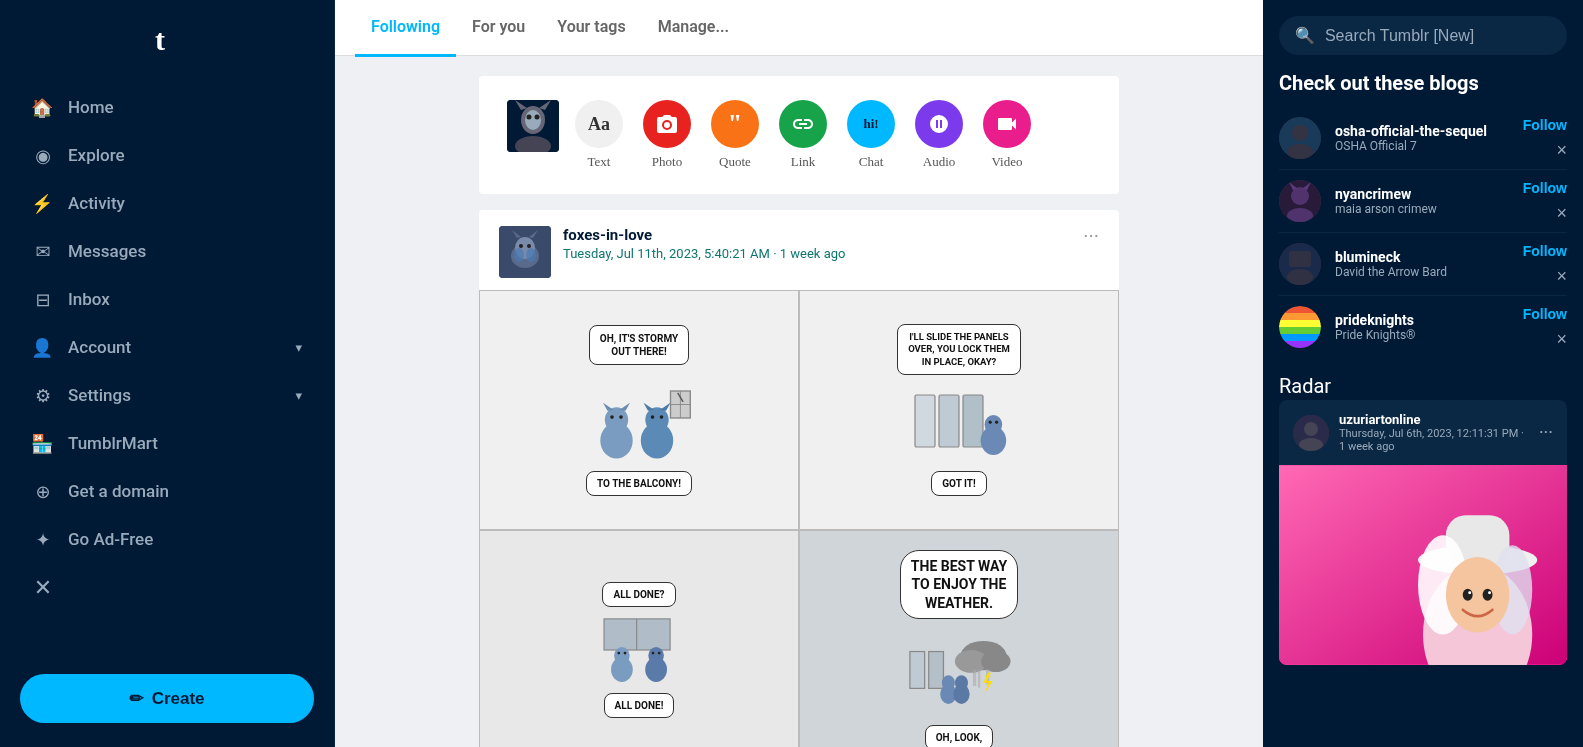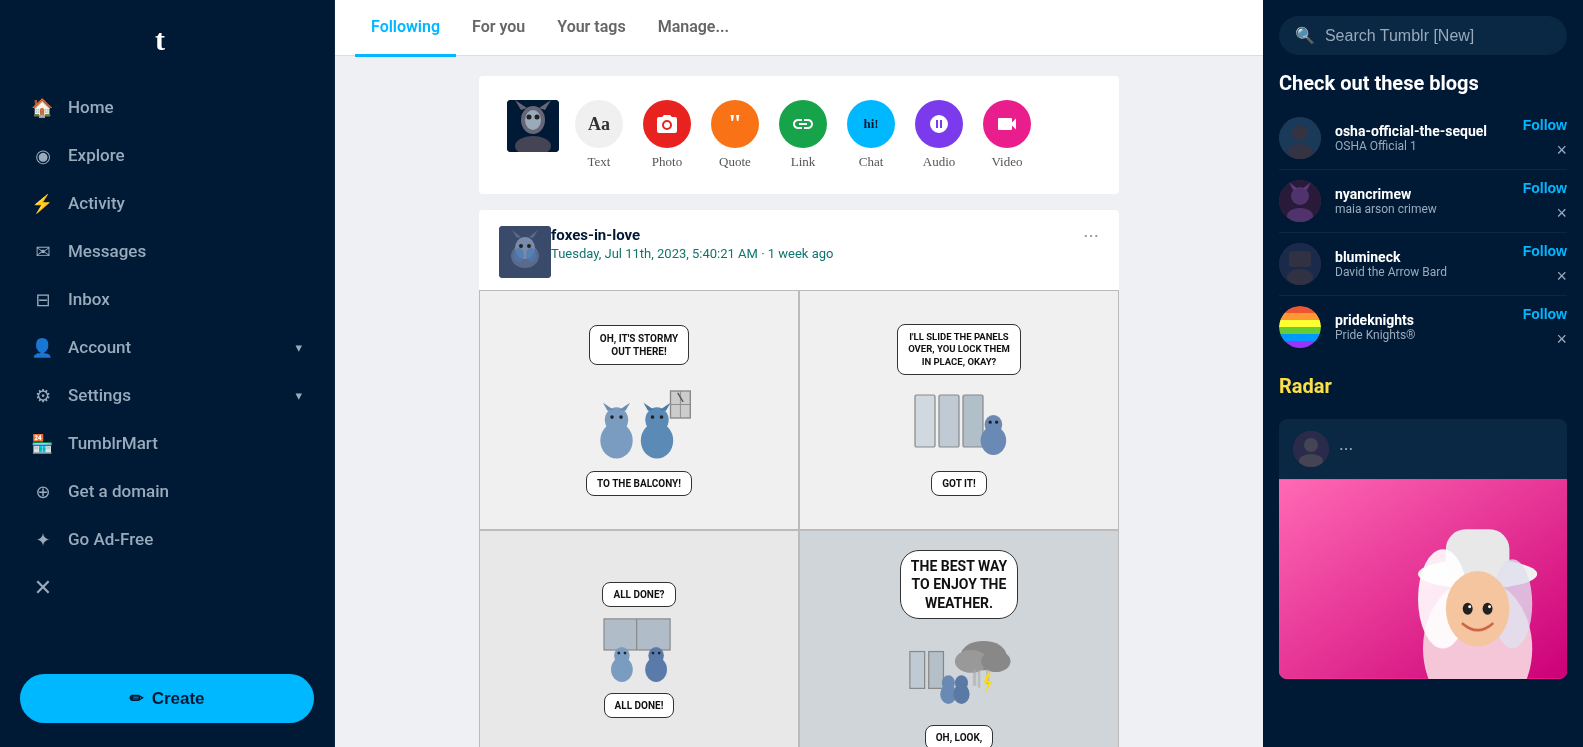--- a/index.html
+++ b/index.html
@@ -187,20 +187,21 @@
     
     .post-card {
       background: #fff;
       border-radius: 4px;
       width: 640px;
       overflow: hidden;
     }
     .post-header {
       display: flex;
       align-items: flex-start;
+      gap: 12px;
       padding: 16px 20px 12px 20px;
     }
     .post-avatar {
       width: 52px;
       height: 52px;
       border-radius: 4px;
       background: #334;
       flex-shrink: 0;
       overflow: hidden;
       display: flex;
@@ -355,23 +356,23 @@
       border: none;
       color: #99aabb;
       font-size: 18px;
       cursor: pointer;
       line-height: 1;
     }
 
     .radar-section {}
     .radar-title {
       font-size: 20px;
-      font-weight: 700;
-      color: #fde047;
-      margin-bottom: 21px;
+      font-weight: 400;
+      color: #ffffff;
+      margin-bottom: 2px;
     }
     .radar-card {
       background: #0a2744;
       border-radius: 8px;
       overflow: hidden;
     }
     .radar-header {
       display: flex;
       align-items: center;
       gap: 10px;
@@ -682,21 +683,21 @@
     <div class="blog-suggestion">
       <div class="blog-avatar">
         <svg viewBox="0 0 42 42" width="42" height="42" xmlns="http://www.w3.org/2000/svg">
           <circle cx="21" cy="21" r="21" fill="#1a3a5a"></circle>
           <circle cx="21" cy="16" r="8" fill="#334"></circle>
           <ellipse cx="21" cy="35" rx="13" ry="8" fill="#334"></ellipse>
         </svg>
       </div>
       <div class="blog-info">
         <div class="blog-name">osha-official-the-sequel</div>
-        <div class="blog-subtitle">OSHA Official 1</div>
+        <div class="blog-subtitle">OSHA Official 7</div>
       </div>
       <div class="blog-actions">
         <button class="follow-btn">Follow</button>
         <button class="dismiss-btn">×</button>
       </div>
     </div>
 
     <div class="blog-suggestion">
       <div class="blog-avatar">
         <svg viewBox="0 0 42 42" width="42" height="42" xmlns="http://www.w3.org/2000/svg">
@@ -766,20 +767,28 @@
     <div class="radar-title">Radar</div>
     <div class="radar-card">
       <div class="radar-header">
         <div class="radar-avatar">
           <svg viewBox="0 0 36 36" width="36" height="36" xmlns="http://www.w3.org/2000/svg">
             <circle cx="18" cy="18" r="18" fill="#2a2a4a"></circle>
             <circle cx="18" cy="14" r="7" fill="#445"></circle>
             <ellipse cx="18" cy="30" rx="12" ry="7" fill="#445"></ellipse>
           </svg>
         </div>
+        <div class="radar-meta">
+          <div class="radar-username">uzuriartonline</div>
+          <div class="radar-time">
+            <span>Thursday, Jul 6th, 2023, 12:11:31 PM</span>
+            <span> · </span>
+            <span>1 week ago</span>
+          </div>
+        </div>
         <div class="radar-more">···</div>
       </div>
       <div class="radar-image">
         <svg viewBox="0 0 290 200" width="290" height="200" xmlns="http://www.w3.org/2000/svg">
 
           <rect width="290" height="200" fill="#e91e8c"></rect>
           <rect width="290" height="200" fill="url(#pinkgrad)"></rect>
           <defs>
             <linearGradient id="pinkgrad" x1="0" y1="0" x2="1" y2="1">
               <stop offset="0%" stop-color="#ff69b4"></stop>

